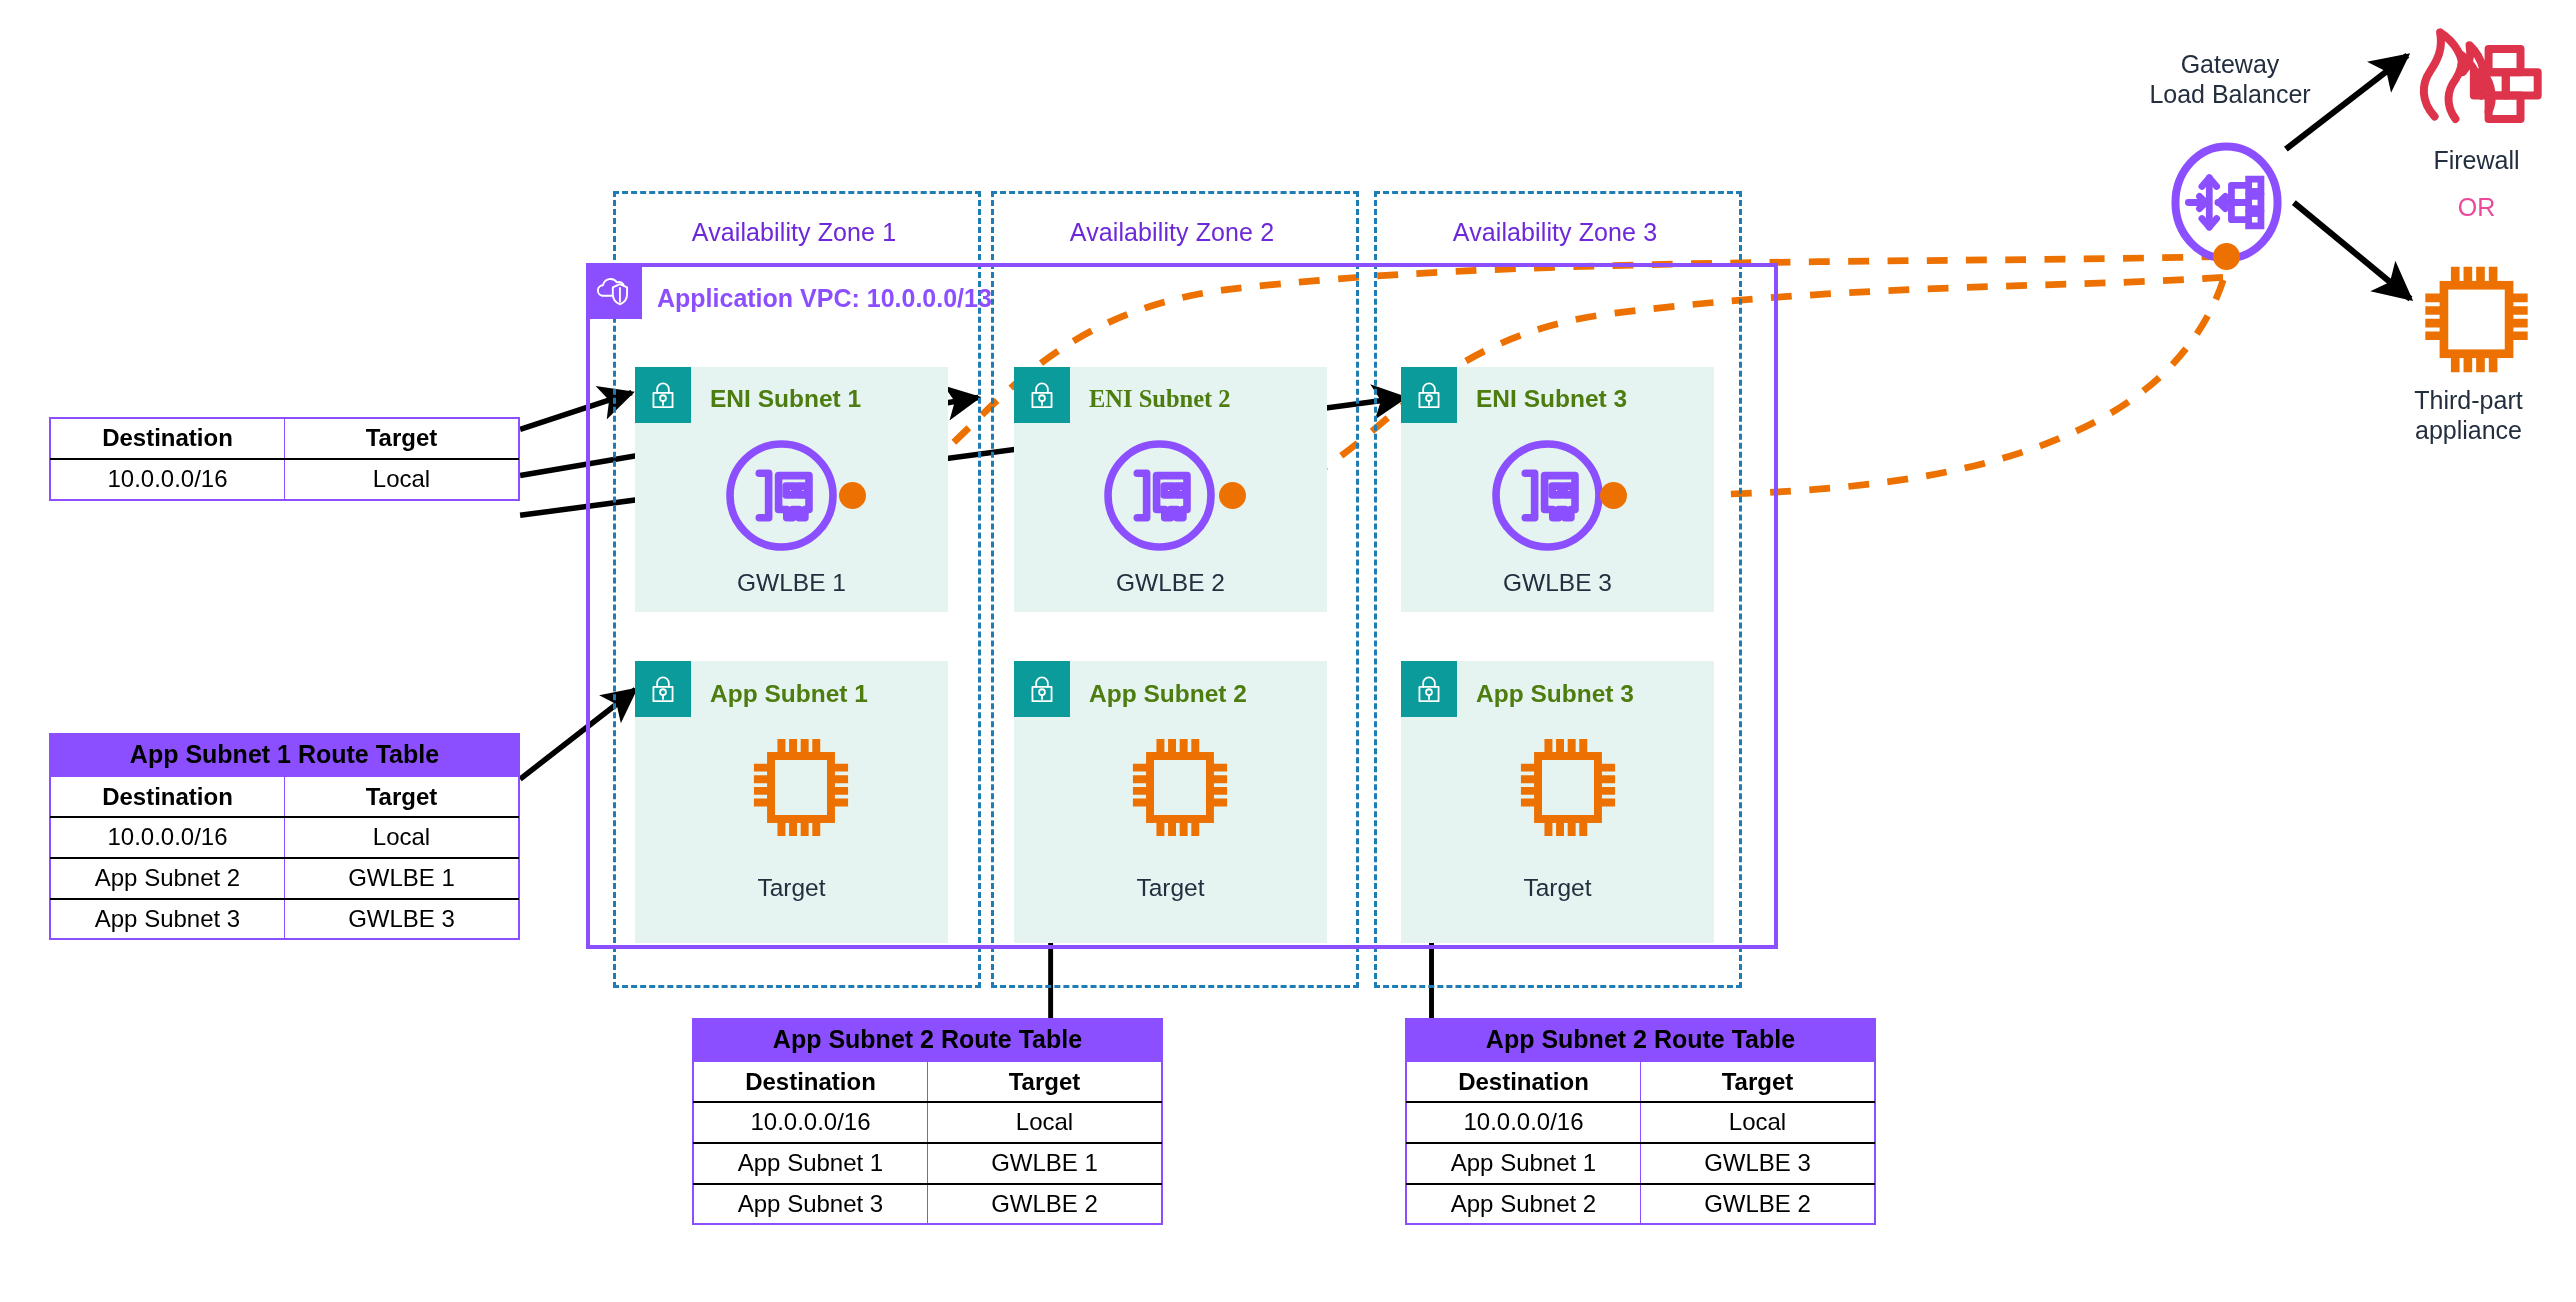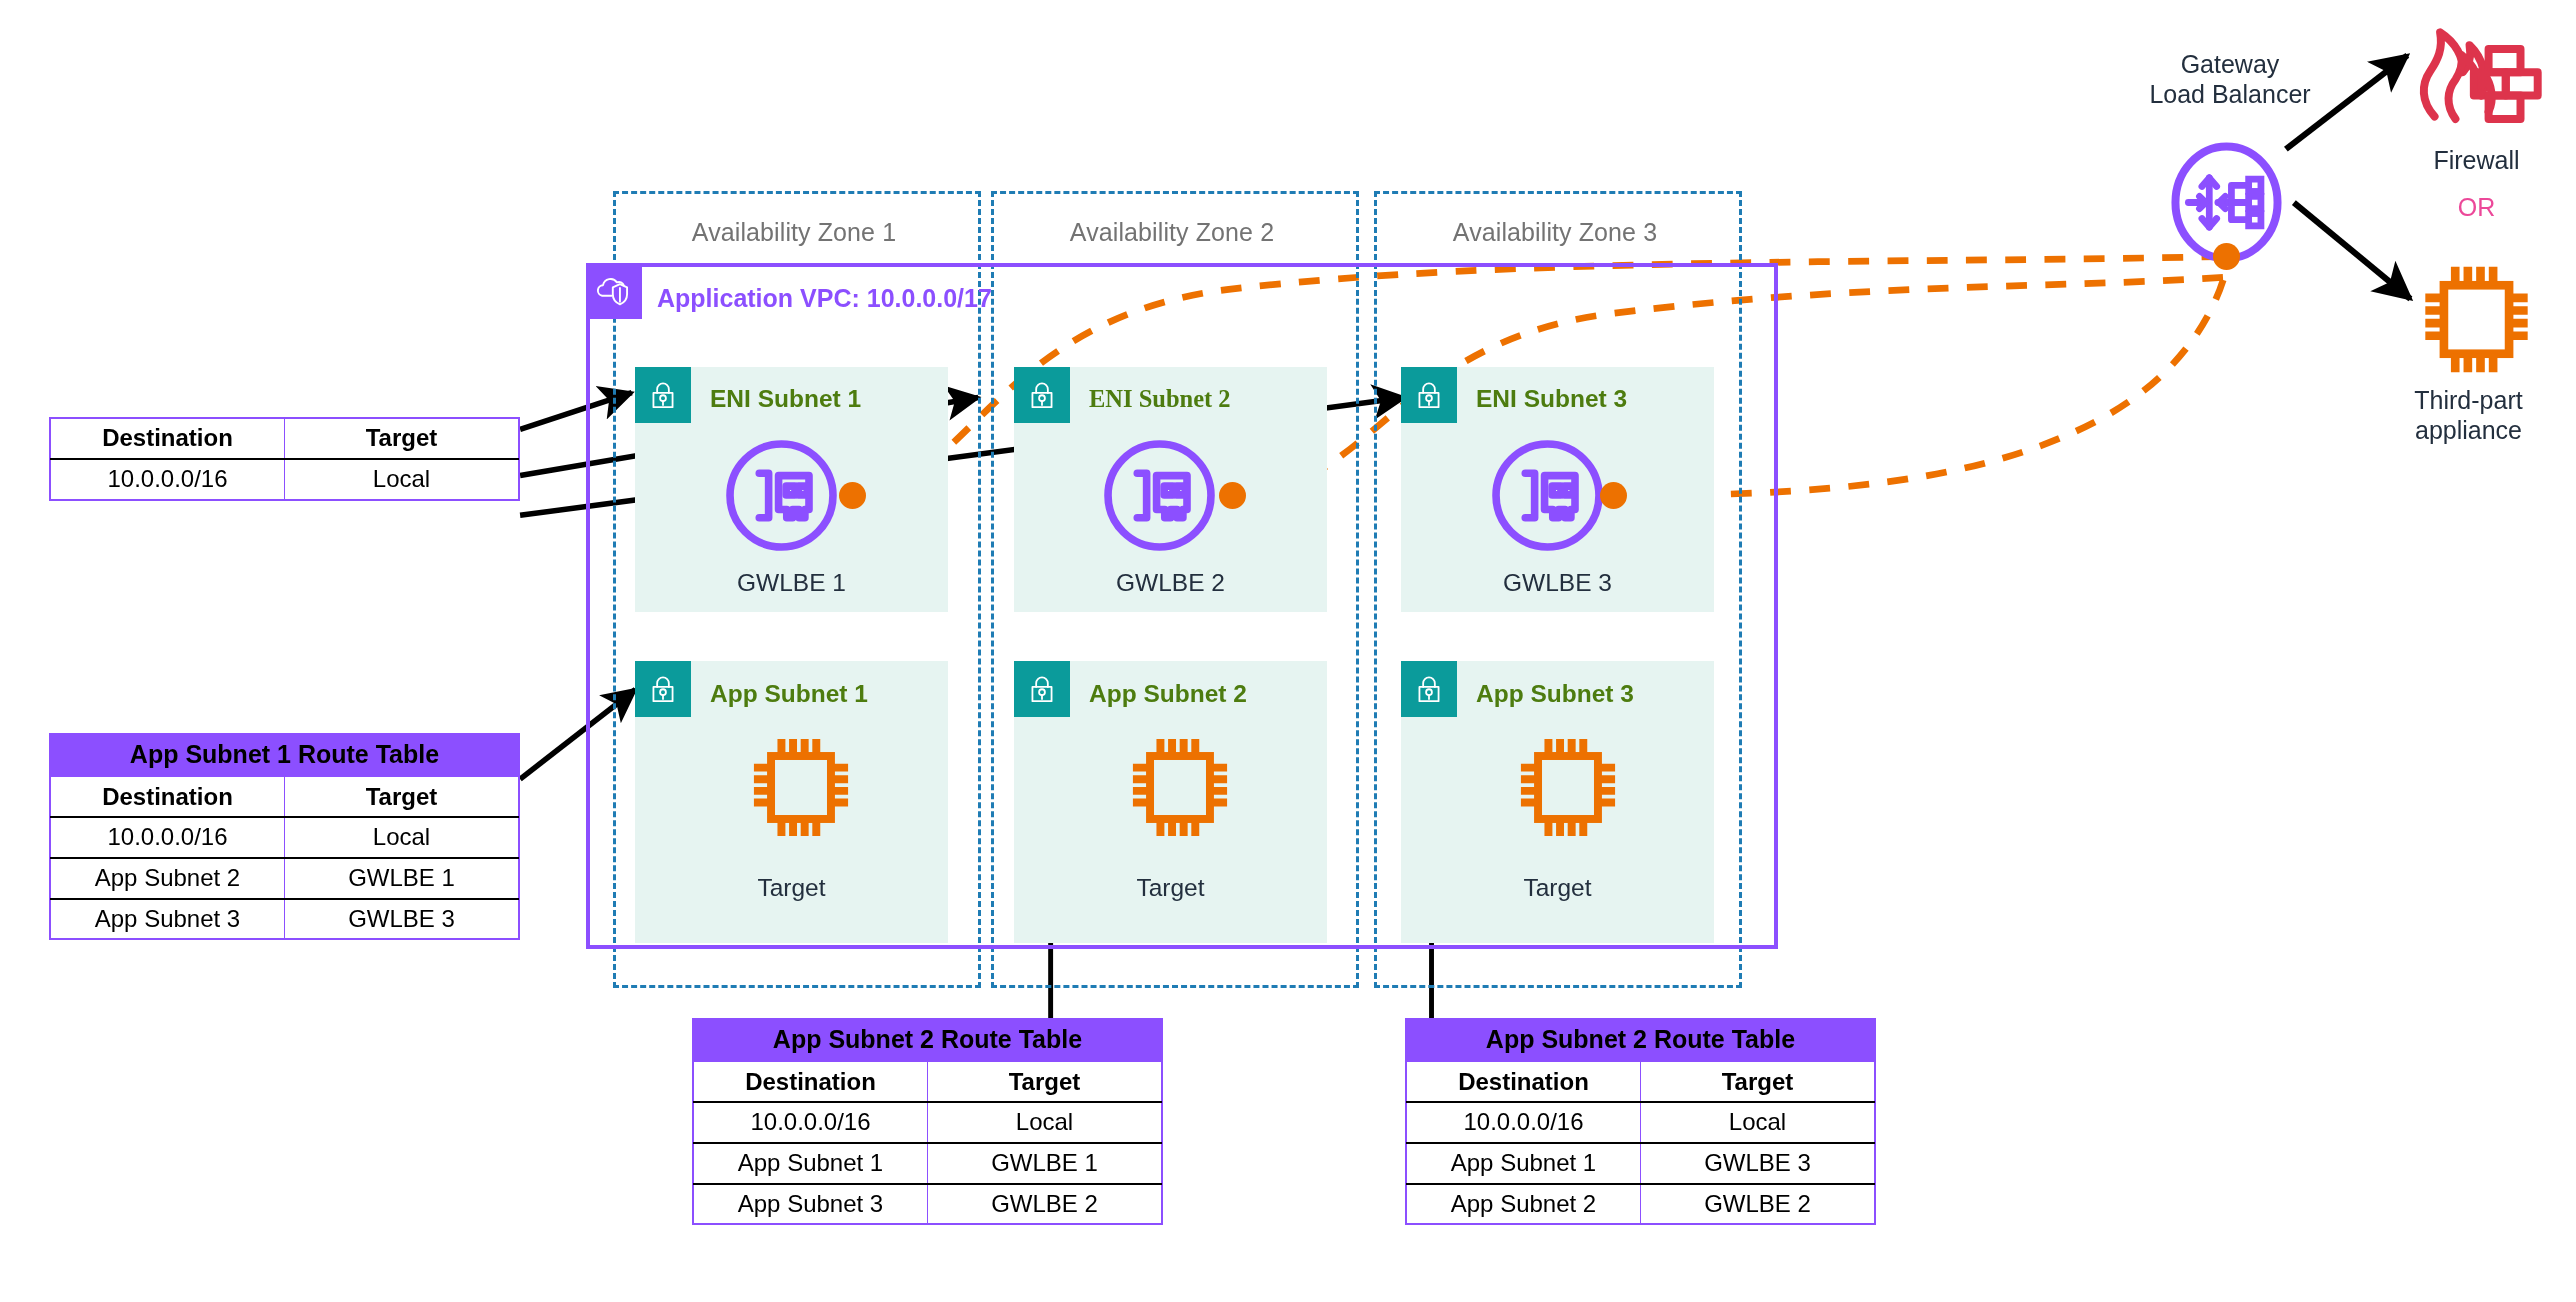--- a/index.html
+++ b/index.html
@@ -12,21 +12,21 @@
   .abs{position:absolute;}
 
   
   #wires{position:absolute;left:0;top:0;width:2576px;height:1303px;pointer-events:none;}
 
   
   .az-box{
     position:absolute;border:3.1px dashed #1F7CB4;background:transparent;
   }
   .az-label{
-    position:absolute;text-align:center;color:#737373;
+    position:absolute;text-align:center;color:#6d28d9;
     font-size:25px;font-weight:400;letter-spacing:0.1px;white-space:nowrap;
   }
 
   
   .vpc-frame{
     position:absolute;border:4.3px solid #8C4FFF;background:transparent;
   }
   .vpc-badge{
     position:absolute;width:56px;height:56px;background:#8C4FFF;
     display:flex;align-items:center;justify-content:center;
@@ -129,21 +129,21 @@
   <div class="az-label" style="left:1374px;top:218px;width:362px;">Availability Zone 3</div>
 
   <div class="vpc-frame" style="left:586px;top:263px;width:1184px;height:678px;"></div>
   <div class="vpc-badge" style="left:586px;top:263px;">
     <svg width="38" height="38" viewBox="0 0 64 64" fill="none" stroke="#ffffff" stroke-width="3.2" stroke-linecap="round" stroke-linejoin="round">
       <path d="M12 40 h16 M12 40 a9 9 0 0 1 1.5 -17.8 A13 13 0 0 1 37 17.5 a8.5 8.5 0 0 1 11.5 5"></path>
       <path d="M42 20.5 l12 5.5 v11.5 c0 8.5 -6 14.5 -12 17 c-6 -2.5 -12 -8.5 -12 -17 V26 z"></path>
       <path d="M42 27 v23"></path>
     </svg>
   </div>
-  <div class="vpc-title" style="left:657px;top:284px;">Application VPC: 10.0.0.0/17</div>
+  <div class="vpc-title" style="left:657px;top:284px;">Application VPC: 10.0.0.0/13</div>
 
   <div class="subnet" style="left:635px;top:367px;width:313px;height:245px;"></div>
   <div class="subnet-badge" style="left:635px;top:367px;">
     <svg width="34" height="34" viewBox="0 0 64 64" fill="none" stroke="#ffffff" stroke-width="3.4" stroke-linecap="round" stroke-linejoin="round">
       <rect x="14" y="28" width="36" height="27"></rect>
       <path d="M21 28 v-7 a11 11 0 0 1 22 0 v7"></path>
       <circle cx="32" cy="38" r="5.5"></circle>
       <path d="M32 43.5 v7.5"></path>
     </svg>
   </div>

